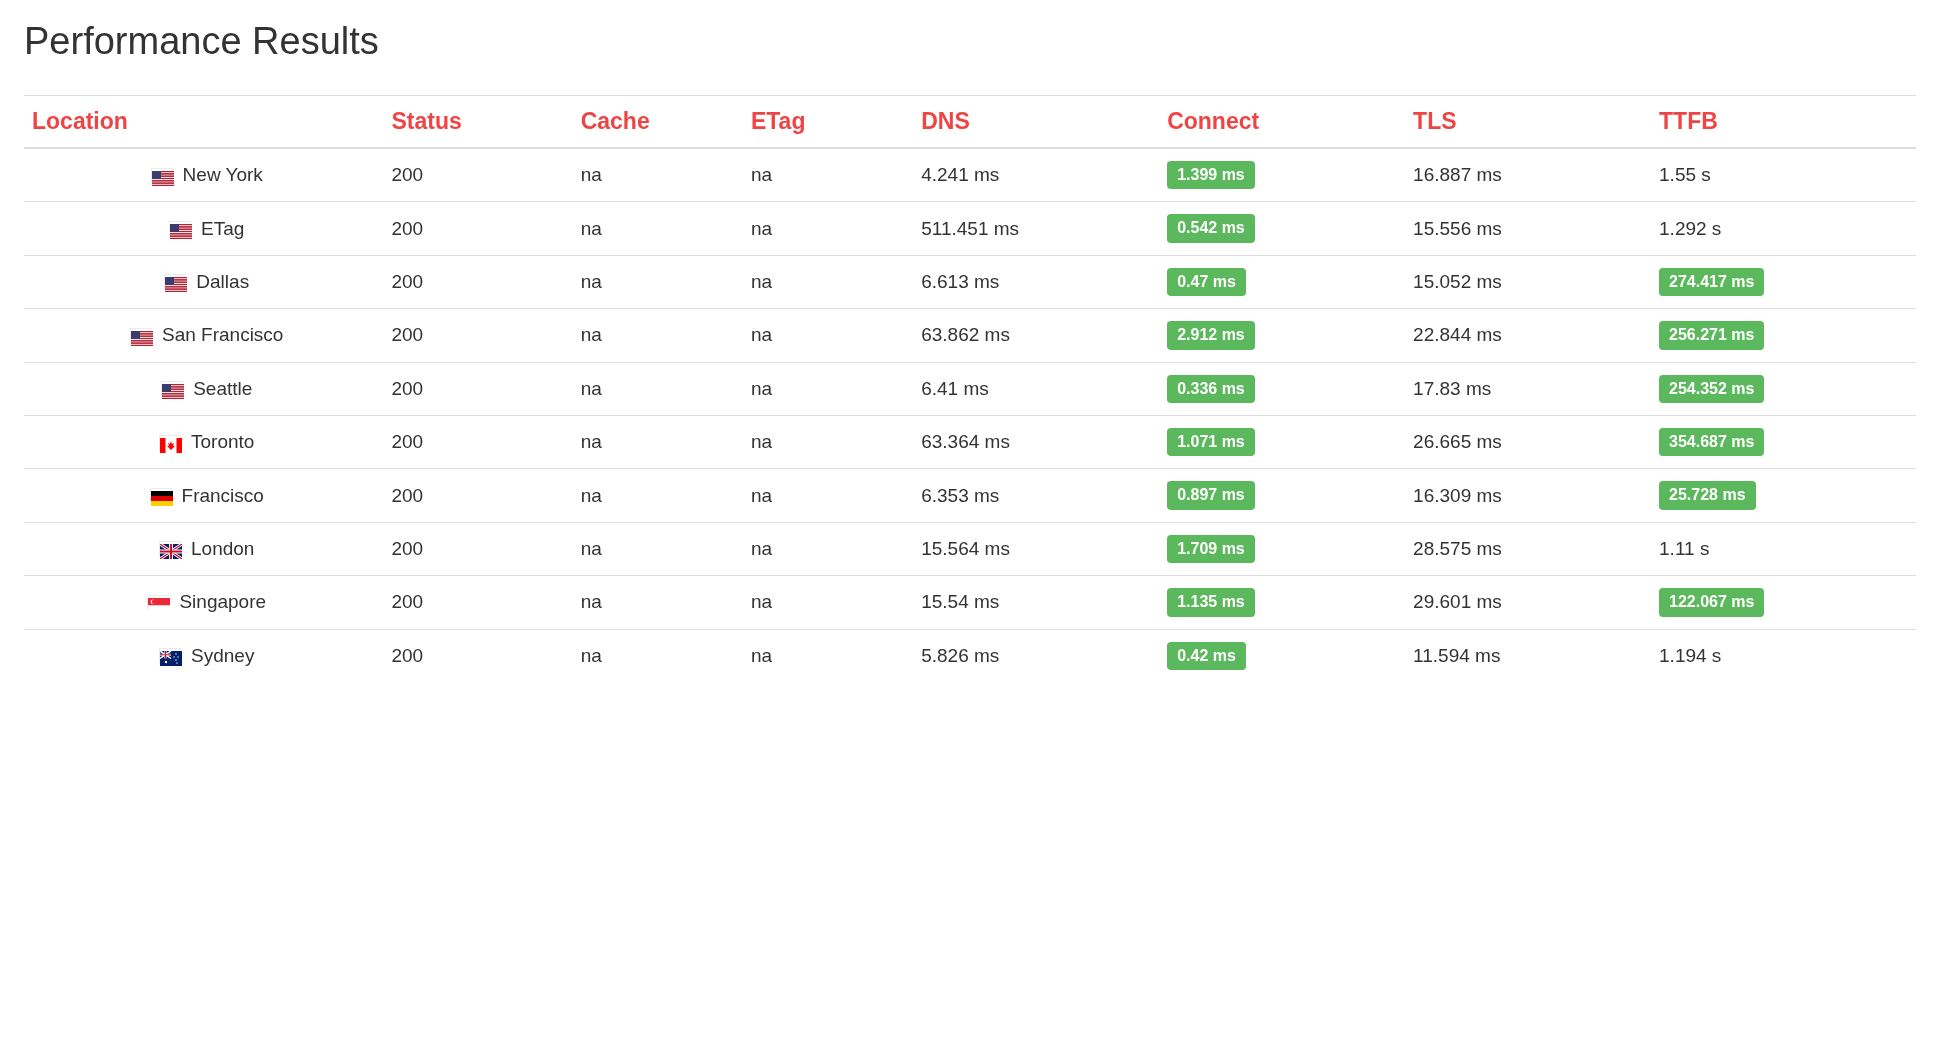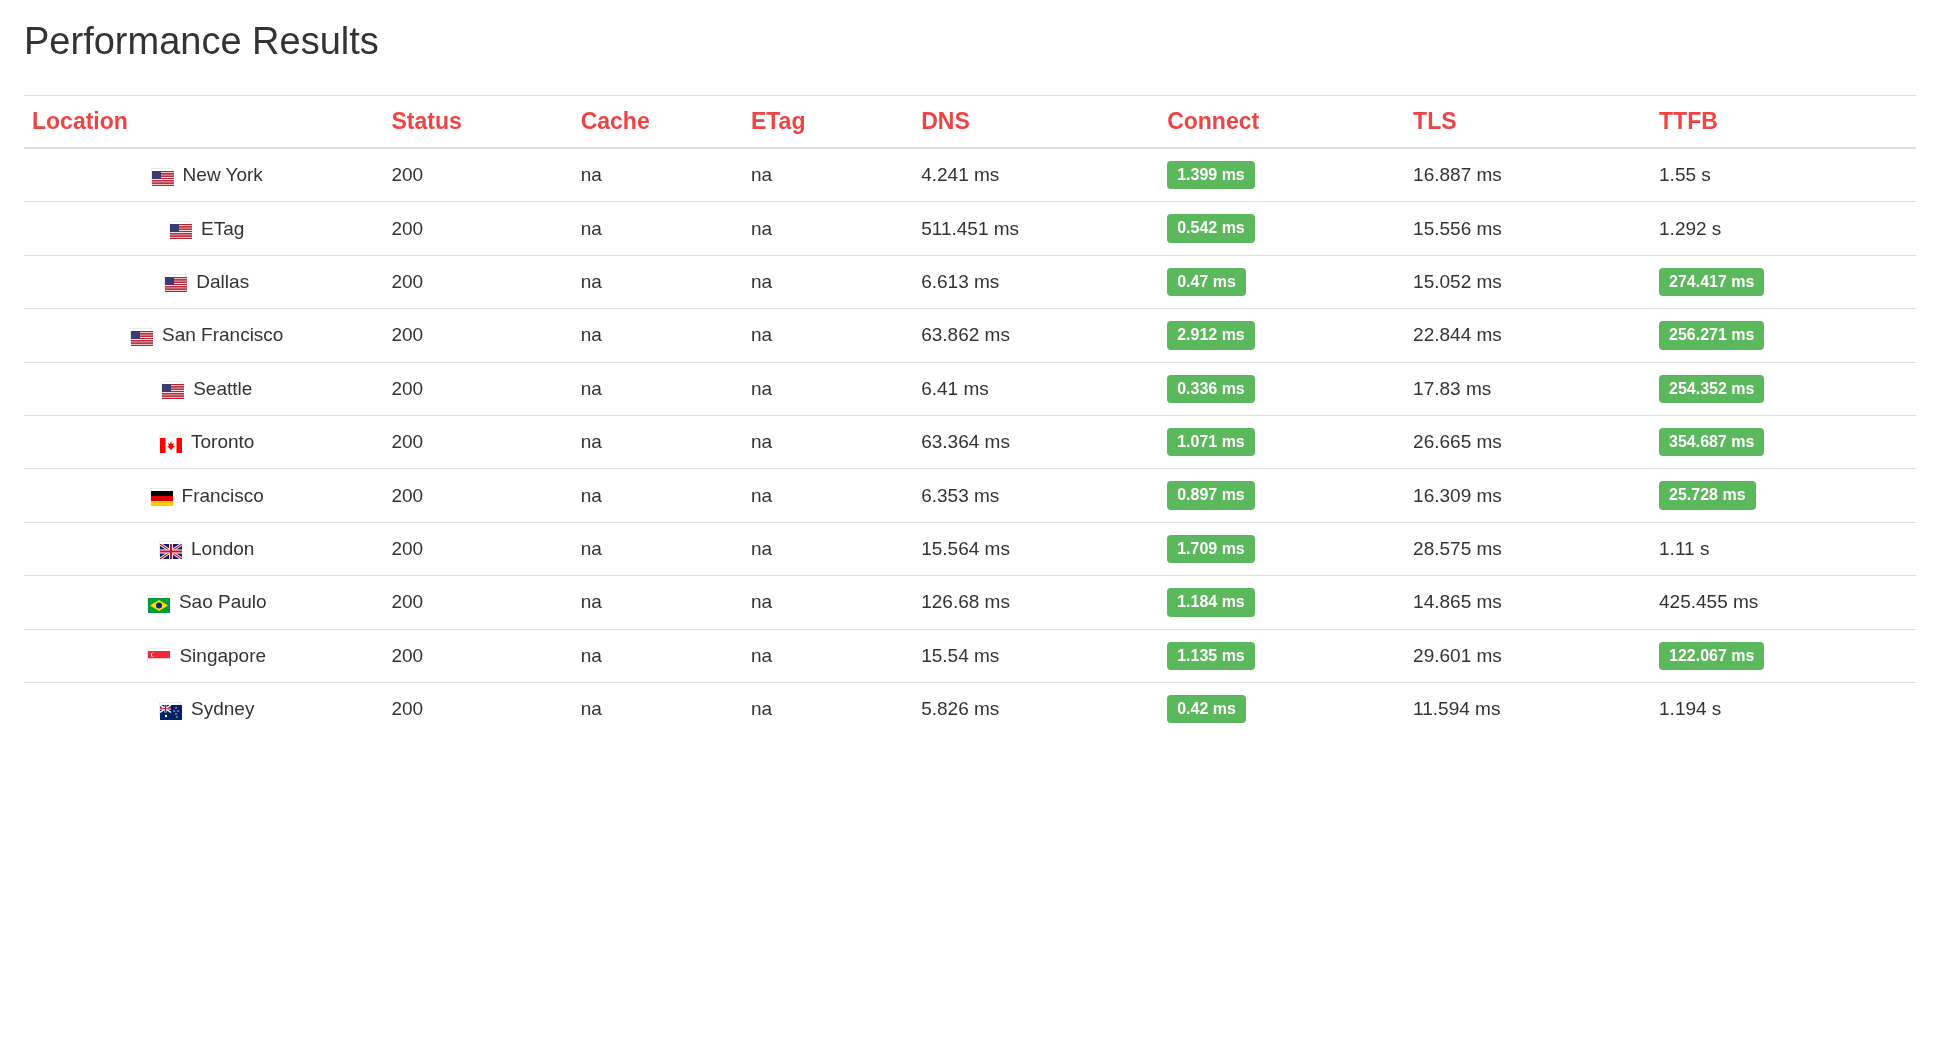--- a/index.html
+++ b/index.html
@@ -324,39 +324,20 @@
         <td>na</td>
         <td>15.564 ms</td>
         <td><span class="badge">1.709 ms</span></td>
         <td>28.575 ms</td>
         <td>1.11 s</td>
       </tr>
       <tr>
         <td>
           <div class="loc-cell">
             <span class="flag"><svg width="22" height="15" viewBox="0 0 22 15">
-        <rect width="22" height="15" fill="#009b3a"></rect>
-        <path d="M11 2 L20 7.5 L11 13 L2 7.5 Z" fill="#fedf00"></path>
-        <circle cx="11" cy="7.5" r="3" fill="#002776"></circle>
-      </svg></span>
-            <span>Sao Paulo</span>
-          </div>
-        </td>
-        <td>200</td>
-        <td>na</td>
-        <td>na</td>
-        <td>126.68 ms</td>
-        <td><span class="badge">1.184 ms</span></td>
-        <td>14.865 ms</td>
-        <td>425.455 ms</td>
-      </tr>
-      <tr>
-        <td>
-          <div class="loc-cell">
-            <span class="flag"><svg width="22" height="15" viewBox="0 0 22 15">
         <rect width="22" height="7.5" fill="#ed2939"></rect>
                 <rect y="7.5" width="22" height="7.5" fill="#fff"></rect>
         <circle cx="5" cy="3.75" r="2.2" fill="#fff"></circle>
                 <circle cx="6" cy="3.75" r="2.2" fill="#ed2939"></circle>
       </svg></span>
             <span>Singapore</span>
           </div>
         </td>
         <td>200</td>
         <td>na</td>

